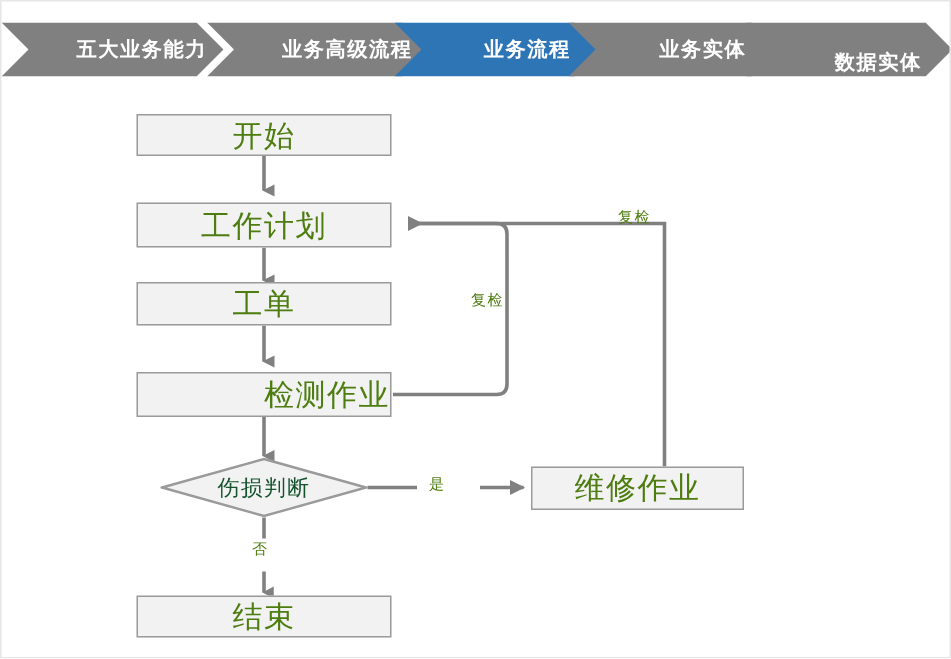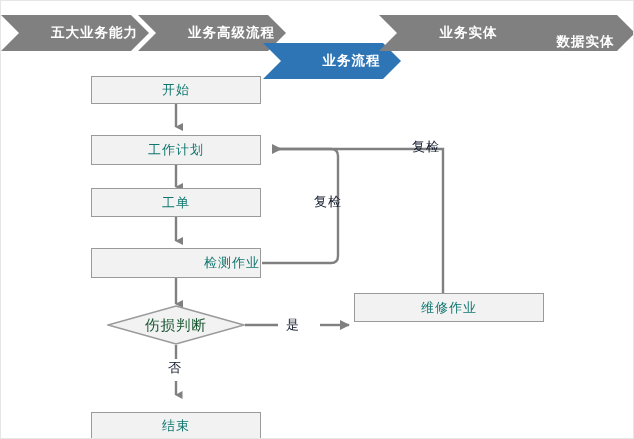--- a/index.html
+++ b/index.html
@@ -52,22 +52,22 @@
     width:634px; height:439px;
   }
   .node{
     position:absolute;
     background:#f2f2f2;
     border:1px solid #9a9a9a;
     box-sizing:border-box;
     display:flex;
     align-items:center;
     justify-content:center;
-    color:#0f766e;
-    font-size:13px;
+    color:#4d7c0f;
+    font-size:20px;
     letter-spacing:1px;
     white-space:nowrap;
   }
   .diamond-wrap{
     position:absolute;
     display:flex;
     align-items:center;
     justify-content:center;
   }
   .diamond-wrap .dtext{
@@ -76,22 +76,22 @@
     color:#14532d;
     font-size:14.5px;
     letter-spacing:1px;
     white-space:nowrap;
   }
   .diamond-wrap svg{
     position:absolute; left:0; top:0; z-index:1;
   }
   .edge-label{
     position:absolute;
-    color:#0f172a;
-    font-size:13px;
+    color:#4d7c0f;
+    font-size:10px;
     letter-spacing:1px;
     white-space:nowrap;
   }
   #wires{
     position:absolute; left:0; top:0;
     width:634px; height:439px;
     pointer-events:none;
   }
 </style>
 </head>
@@ -108,21 +108,21 @@
       <span class="lbl">五大业务能力</span>
     </div>
 
     <div class="crumb" style="left:137px; width:148px;">
       <svg class="shape" viewBox="0 0 148 36" preserveAspectRatio="none">
         <path d="M0,0 L130,0 L148,18 L130,36 L0,36 L18,18 Z" fill="#808080"></path>
       </svg>
       <span class="lbl">业务高级流程</span>
     </div>
 
-    <div class="crumb" style="left:262px; width:138px;margin-top:28px;">
+    <div class="crumb" style="left:262px; width:138px;">
       <svg class="shape" viewBox="0 0 138 36" preserveAspectRatio="none">
         <path d="M0,0 L120,0 L138,18 L120,36 L0,36 L18,18 Z" fill="#2E75B6"></path>
       </svg>
       <span class="lbl">业务流程</span>
     </div>
 
     <div class="crumb" style="left:378px; width:140px;text-align:center;">
       <svg class="shape" viewBox="0 0 140 36" preserveAspectRatio="none">
         <path d="M0,0 L122,0 L140,18 L122,36 L0,36 L18,18 Z" fill="#808080"></path>
       </svg>
@@ -193,25 +193,25 @@
       <span>检测作业</span>
     </div>
 
     <div class="diamond-wrap" style="left:106px; top:304px; width:138px; height:40px;">
       <svg width="138" height="40" viewBox="0 0 138 40">
         <path d="M69,1 L137,20 L69,39 L1,20 Z" fill="#f2f2f2" stroke="#9a9a9a" stroke-width="1.6"></path>
       </svg>
       <span class="dtext">伤损判断</span>
     </div>
 
-    <div class="node" style="left:353px; top:292px; width:190px; height:29px;">
+    <div class="node" style="left:353px; top:310px; width:142px; height:29px;">
       <span>维修作业</span>
     </div>
 
-    <div class="node" style="left:90px; top:396px; width:170px; height:28px;margin-top:15px;">
+    <div class="node" style="left:90px; top:396px; width:170px; height:28px;">
       <span>结束</span>
     </div>
 
     <div class="edge-label" style="left:313px; top:192px;">复检</div>
 
     <div class="edge-label" style="left:411px; top:137px;">复检</div>
 
     <div class="edge-label" style="left:285px; top:315px;">是</div>
 
     <div class="edge-label" style="left:167px; top:358px;">否</div>

